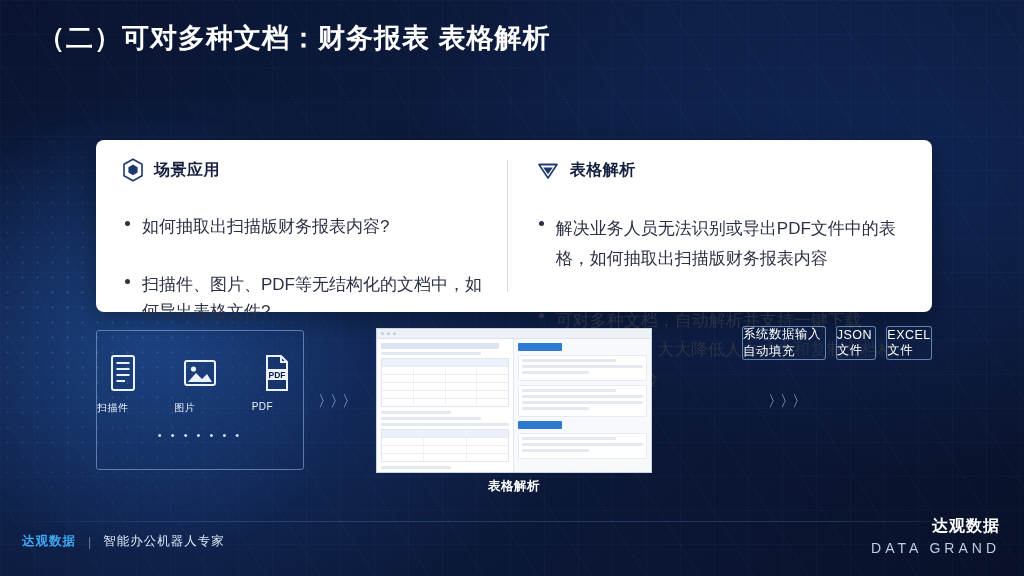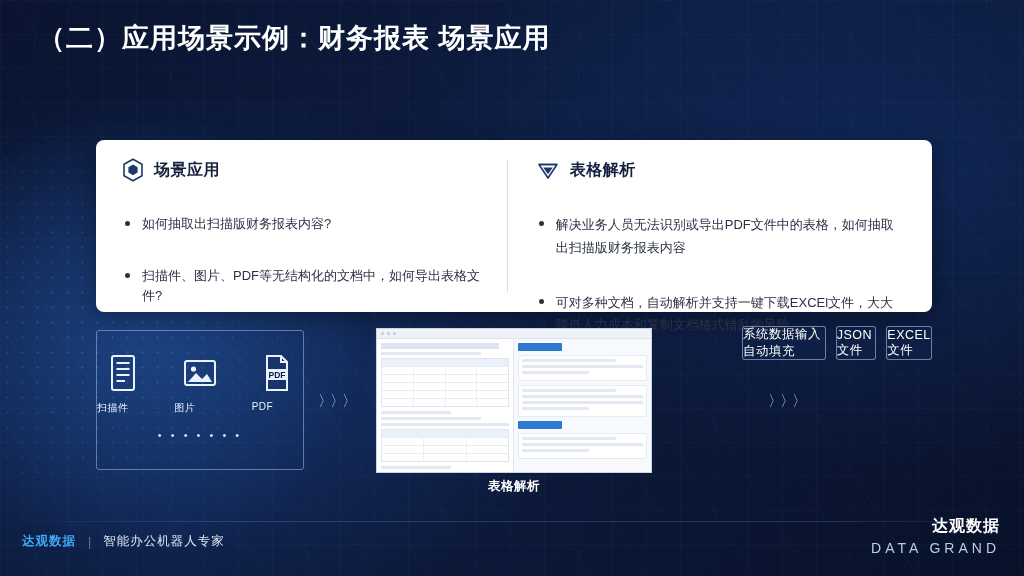--- a/index.html
+++ b/index.html
@@ -109,21 +109,21 @@
 
   ul.bullets {
     list-style: none;
     margin: 0;
     padding: 0;
   }
   ul.bullets li {
     position: relative;
     padding-left: 20px;
     color: #2b3245;
-    font-size: 13px;
+    font-size: 17px;
     line-height: 1.55;
     margin-bottom: 10px;
     margin-top: 32px;
   }
   ul.bullets li::before {
     content: "";
     position: absolute;
     left: 3px; top: 7px;
     width: 5px; height: 5px;
     border-radius: 50%;
@@ -294,21 +294,21 @@
 </style>
 </head>
 <body>
 
 <div class="slide">
   <div class="bg-grid"></div>
   <div class="bg-diag"></div>
   <div class="bg-glow-left"></div>
   <div class="bg-dots"></div>
 
-  <div class="title">（二）应用场景示例：财务报表 场景应用</div>
+  <div class="title">（二）可对多种文档：财务报表 表格解析</div>
 
   <div class="card">
 
     <div class="card-col left">
       <div class="col-head">
         <span class="hexicon">
           <svg width="22" height="24" viewBox="0 0 22 24">
             <path d="M11 1.2 L20 6.2 V17.8 L11 22.8 L2 17.8 V6.2 Z" fill="none" stroke="#1b3a6b" stroke-width="1.6"></path>
             <path d="M11 6.5 L15.6 9.2 V14.6 L11 17.3 L6.4 14.6 V9.2 Z" fill="#1b3a6b"></path>
           </svg>

